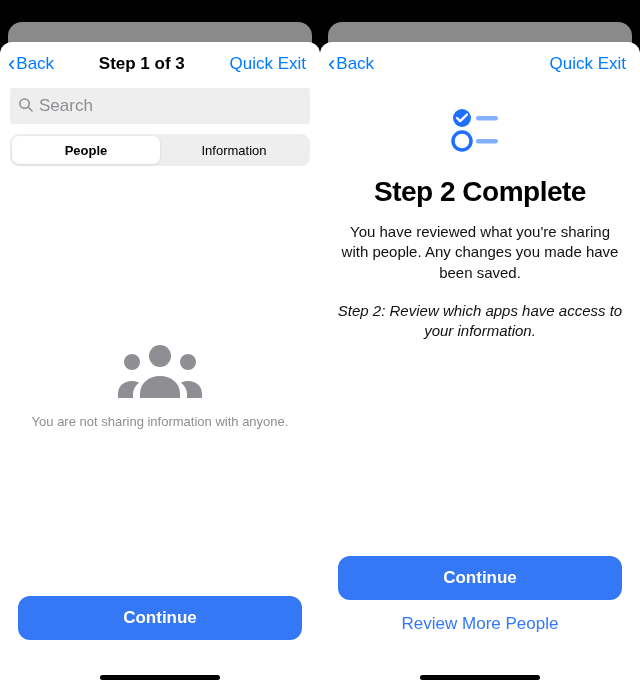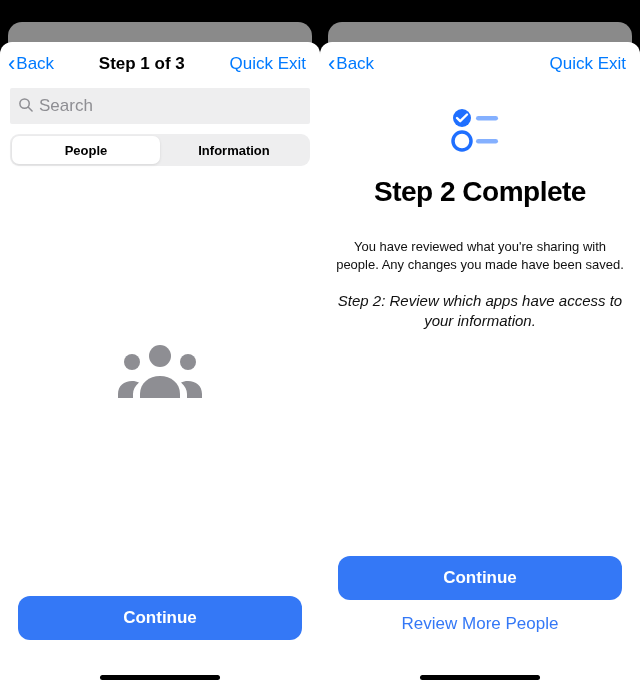--- a/index.html
+++ b/index.html
@@ -10,30 +10,30 @@
   .peek { position: absolute; left: 8px; right: 8px; top: 22px; height: 28px; background: #8a8a8a; border-radius: 14px 14px 0 0; }
   .sheet { position: absolute; left: 0; right: 0; top: 42px; bottom: 0; background: #fff; border-radius: 12px 12px 0 0; overflow: hidden; }
   .navbar { display: flex; align-items: center; justify-content: space-between; height: 44px; padding: 0 8px; }
   .nav-left { display: flex; align-items: center; color: #007aff; font-size: 17px; cursor: pointer; }
   .chev { font-size: 22px; line-height: 1; margin-right: 1px; }
   .nav-title { font-size: 17px; font-weight: 600; color: #000; }
   .nav-right { color: #007aff; font-size: 17px; cursor: pointer; padding-right: 6px; }
   .search { margin: 2px 10px 10px; height: 36px; background: #eeeeef; border-radius: 2px; display: flex; align-items: center; padding: 0 8px; color: #8e8e93; font-size: 17px; }
   .search .mag { margin-right: 6px; font-size: 16px; }
   .seg { margin: 0 10px; height: 32px; background: #eeeeef; border-radius: 9px; padding: 2px; display: flex; }
-  .seg .opt { flex: 1; display: flex; align-items: center; justify-content: center; font-size: 13px; font-weight: 700; color: #000; border-radius: 7px; cursor: pointer; }
+  .seg .opt { flex: 1; display: flex; align-items: center; justify-content: center; font-size: 13px; font-weight: 400; color: #000; border-radius: 7px; cursor: pointer; }
   .seg .opt.sel { background: #fff; font-weight: 600; box-shadow: 0 1px 3px rgba(0,0,0,0.1); }
   .mid1 { position: absolute; left: 0; right: 0; top: 300px; display: flex; flex-direction: column; align-items: center; }
   .empty-txt { color: #8e8e93; font-size: 13px; margin-top: 12px; }
   .btn-primary { position: absolute; left: 18px; right: 18px; height: 44px; background: #3478f6; color: #fff; border: none; border-radius: 12px; font-size: 17px; font-weight: 600; cursor: pointer; }
   .btn-link { position: absolute; left: 18px; right: 18px; height: 40px; color: #3478f6; background: transparent; border: none; font-size: 17px; font-weight: 500; cursor: pointer; }
   .home-ind { position: absolute; bottom: 6px; left: 50%; transform: translateX(-50%); width: 120px; height: 5px; background: #000; border-radius: 3px; }
   .hero2 { position: absolute; left: 16px; right: 16px; top: 64px; text-align: center; }
   .h2title { font-size: 28px; font-weight: 800; color: #000; margin-top: 18px; letter-spacing: -0.5px; }
-  .h2body { font-size: 13px; color: #111; margin-top: 30px; line-height: 1.35; }
+  .h2body { font-size: 15px; color: #111; margin-top: 14px; line-height: 1.35; }
   .h2body2 { font-size: 15px; color: #111; margin-top: 18px; line-height: 1.35; font-style: italic; }
   .checklist { display: inline-block; }
 </style>
 </head>
 <body>
 
 <div class="wrap">
 
   <div class="phone">
     <div class="notch-area"></div>
@@ -66,20 +66,21 @@
             <g fill="#8e8e93">
               <circle cx="48" cy="14" r="11"></circle>
               <path d="M28 52c0-11 9-18 20-18s20 7 20 18v4H28z"></path>
               <circle cx="20" cy="20" r="8"></circle>
               <path d="M6 52c0-8 6-13 14-13 3 0 5 .6 7 1.6C23 44 21 48 21 52v4H6z"></path>
               <circle cx="76" cy="20" r="8"></circle>
               <path d="M90 52c0-8-6-13-14-13-3 0-5 .6-7 1.6 4 3.4 6 7.4 6 11.4v4h15z"></path>
             </g>
           </svg>
         </span>
+        <div class="empty-txt">You are not sharing information with anyone.</div>
       </div>
       <button class="btn-primary" style="bottom:46px">Continue</button>
       <div class="home-ind"></div>
     </div>
   </div>
 
   <div class="phone">
     <div class="notch-area"></div>
     <div class="peek"></div>
     <div class="sheet">

